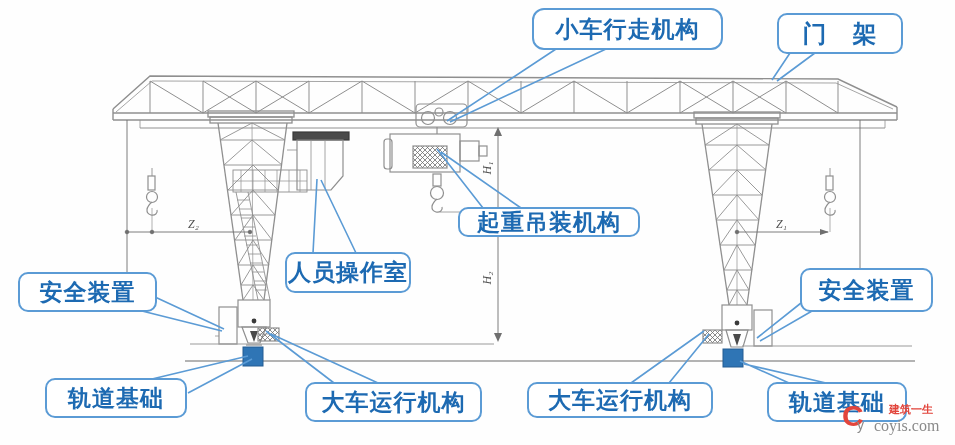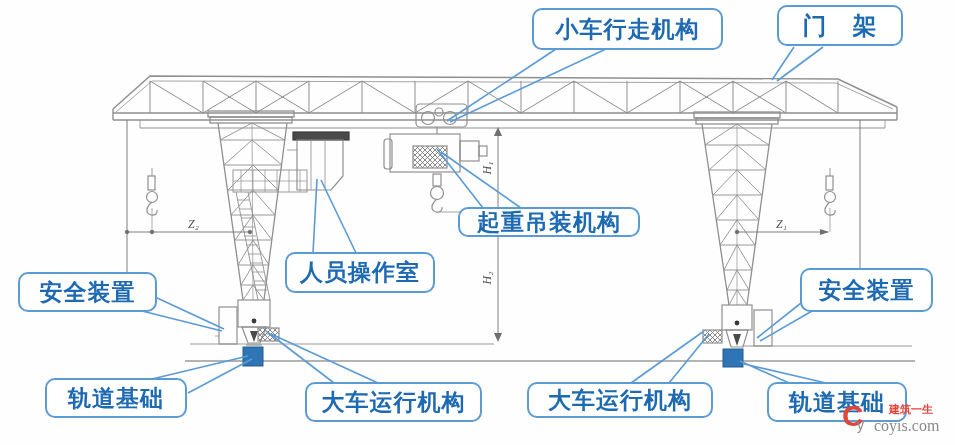--- a/index.html
+++ b/index.html
@@ -184,27 +184,27 @@
       <path d="M313,253 L317,179 M356,253 L321,180"></path>
       <path d="M155,297 L224,329 M142,311 L222,331"></path>
       <path d="M801,303 L757,338 M812,311 L760,341"></path>
       <path d="M152,379 L248,356 M188,393 L252,359"></path>
       <path d="M789,383 L740,361 M826,383 L744,364"></path>
       <path d="M334,383 L266,331 M378,383 L271,334"></path>
       <path d="M631,383 L704,331 M669,383 L709,334"></path>
     </g>
   </svg>
 
-  <div class="callout" style="left:532px;top:8px;width:191px;height:42px;">小车行走机构</div>
-
-  <div class="callout" style="left:777px;top:5px;width:126px;height:41px;font-size:24px;">门　架</div>
+  <div class="callout" style="left:532px;top:8px;width:191px;height:42px;border-radius:12px;">小车行走机构</div>
+
+  <div class="callout" style="left:777px;top:13px;width:126px;height:41px;font-size:24px;">门　架</div>
 
   <div class="callout" style="left:458px;top:207px;width:182px;height:30px;">起重吊装机构</div>
 
-  <div class="callout" style="left:285px;top:252px;width:150px;height:41px;">人员操作室</div>
+  <div class="callout" style="left:285px;top:252px;width:126px;height:41px;">人员操作室</div>
 
   <div class="callout" style="left:18px;top:272px;width:139px;height:40px;">安全装置</div>
 
   <div class="callout" style="left:800px;top:268px;width:133px;height:44px;">安全装置</div>
 
   <div class="callout" style="left:45px;top:378px;width:142px;height:40px;">轨道基础</div>
 
   <div class="callout" style="left:767px;top:382px;width:140px;height:40px;">轨道基础</div>
 
   <div class="callout" style="left:305px;top:382px;width:177px;height:40px;">大车运行机构</div>

